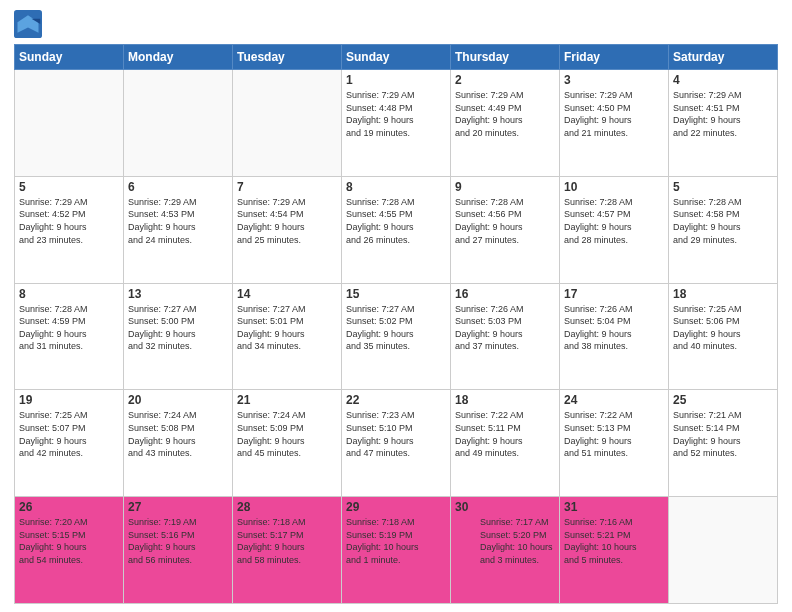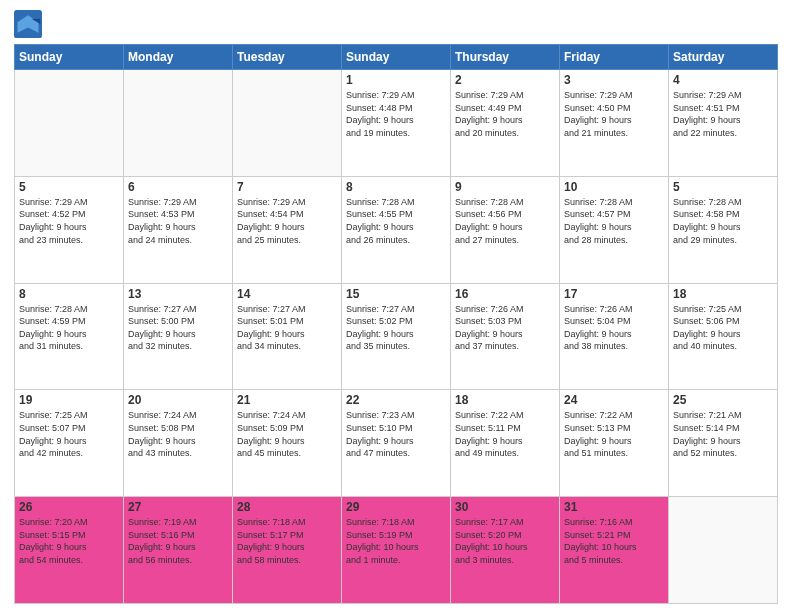--- a/index.html
+++ b/index.html
@@ -342,21 +342,21 @@
           </td>
           <td>
             <span class="day-num">29</span>
             <div class="day-info" style="white-space: pre-line;">Sunrise: 7:18 AM
 Sunset: 5:19 PM
 Daylight: 10 hours
 and 1 minute.</div>
           </td>
           <td>
             <span class="day-num">30</span>
-            <div class="day-info" style="white-space: pre-line;">Sunrise: 7:17 AM
+            <div class="day-info" style="white-space: pre-line; margin-left: 25px;">Sunrise: 7:17 AM
 Sunset: 5:20 PM
 Daylight: 10 hours
 and 3 minutes.</div>
           </td>
           <td>
             <span class="day-num">31</span>
             <div class="day-info" style="white-space: pre-line;">Sunrise: 7:16 AM
 Sunset: 5:21 PM
 Daylight: 10 hours
 and 5 minutes.</div>

